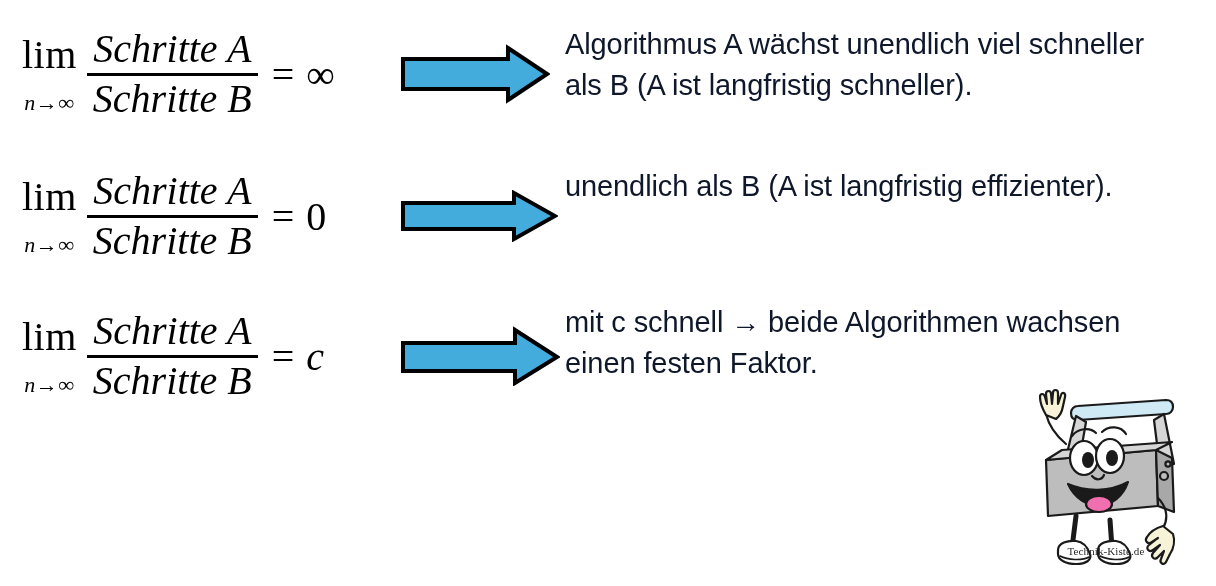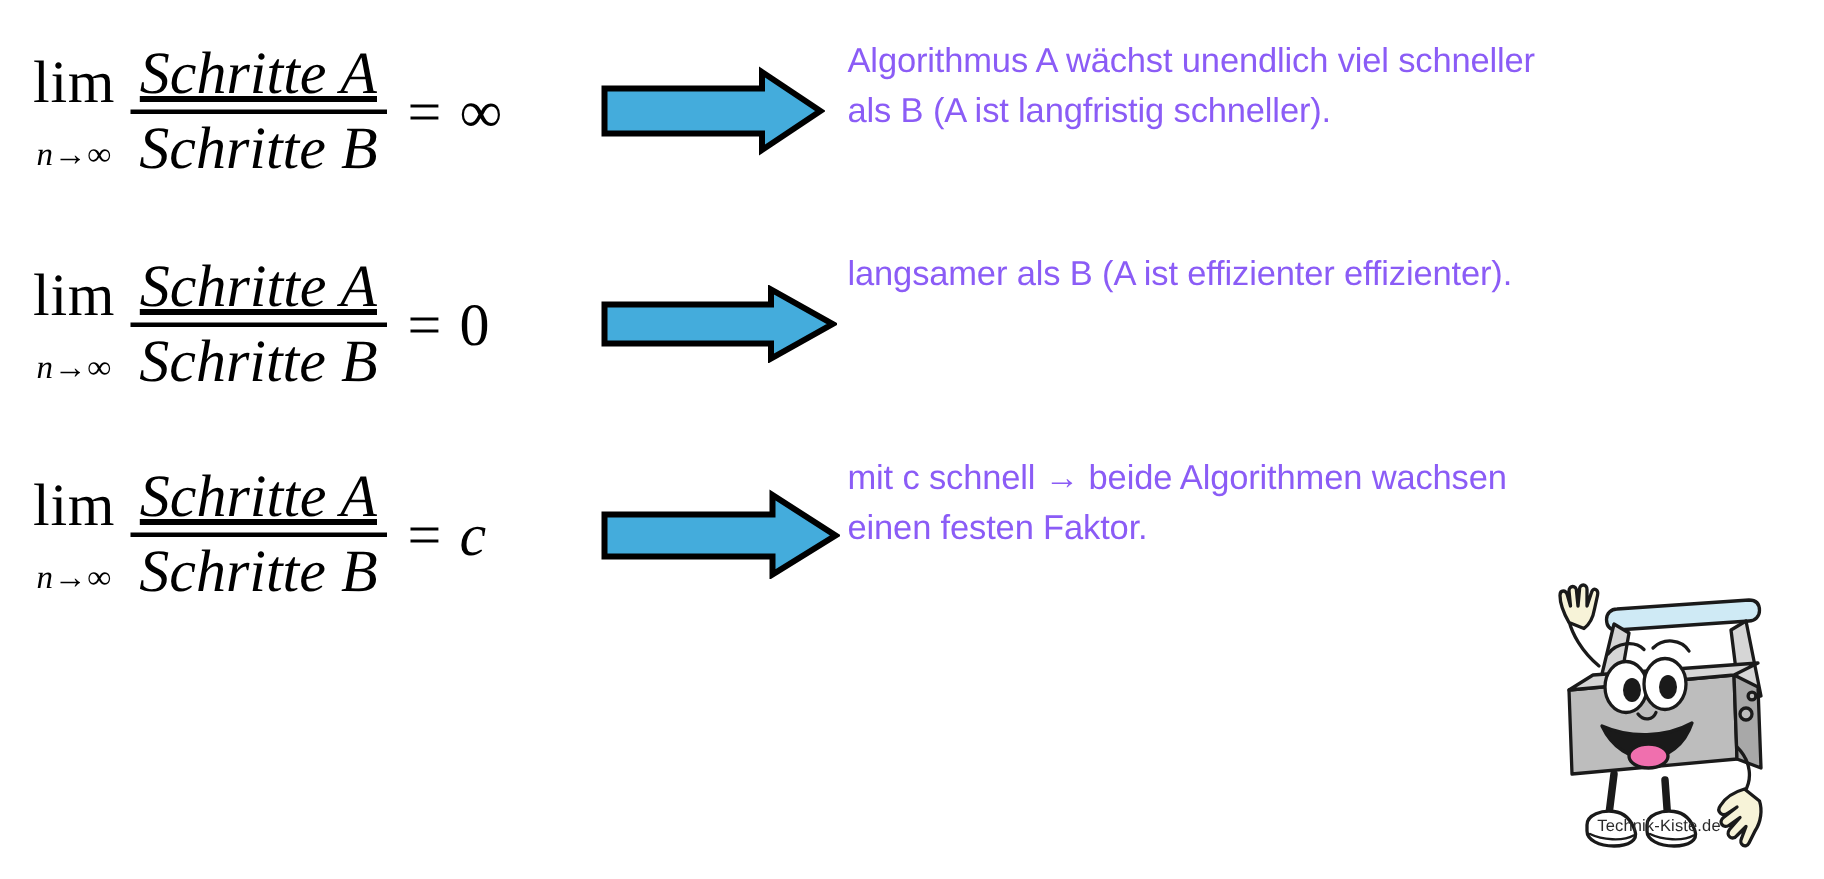--- a/index.html
+++ b/index.html
@@ -69,21 +69,21 @@
 
   .frac {
     display: inline-flex;
     flex-direction: column;
     align-items: center;
     line-height: 1.06;
     font-style: italic;
     font-size: 40px;
     margin-right: 14px;
   }
-  .frac .num { padding: 0 6px 2px 6px; text-decoration: underline; }
+  .frac .num { padding: 0 6px 2px 6px; }
   .frac .den { padding: 2px 6px 0 6px; }
   .frac .bar {
     width: 100%;
     height: 3px;
     background: #000;
   }
 
   .eq {
     font-size: 40px;
     font-style: normal;
@@ -101,23 +101,23 @@
     display: flex;
     align-items: center;
     height: 112px;
     flex: none;
   }
   .arrow-cell svg { display: block; }
 
   
   .desc {
     flex: 1;
-    font-size: 23px;
+    font-size: 29px;
     line-height: 1.42;
-    color: #8b5cf6;
+    color: #0f172a;
     padding-top: 6px;
     letter-spacing: -0.1px;
   }
   #row-0 .desc { padding-top: 6px; }
   #row-1 .desc { padding-top: 6px; }
   #row-2 .desc { padding-top: 2px; }
   .desc-line { display: block; white-space: nowrap; }
 
   
   .mascot {
@@ -127,21 +127,21 @@
     width: 200px;
     height: 190px;
   }
   .mascot svg { display: block; }
   .mascot-caption {
     position: absolute;
     left: 1006px;
     top: 545px;
     width: 200px;
     text-align: center;
-    font-family: Liberation Sans, sans-serif;
+    font-family: Liberation Serif, serif;
     font-size: 11px;
     color: #2b2b2b;
     letter-spacing: .1px;
   }
 </style>
 </head>
 <body>
 
 <div class="slide">
 
@@ -189,21 +189,21 @@
       <span class="rhs upright">0</span>
     </div>
 
     <div class="arrow-cell">
       <svg width="158" height="52" viewBox="0 0 158 52">
         <path d="M3 13 L114 13 L114 3 L155 26 L114 49 L114 39 L3 39 Z" fill="#44acdc" stroke="#000000" stroke-width="4" stroke-linejoin="miter"></path>
       </svg>
     </div>
 
     <div class="desc">
-      <span class="desc-line">langsamer als B (A ist effizienter effizienter).</span>
+      <span class="desc-line">unendlich als B (A ist langfristig effizienter).</span>
     </div>
   </div>
 
   <div class="row" id="row-2">
 
     <div class="formula">
       <span class="lim">
         <span class="lim-main">lim</span>
         <span class="lim-sub">n→∞</span>
       </span>

